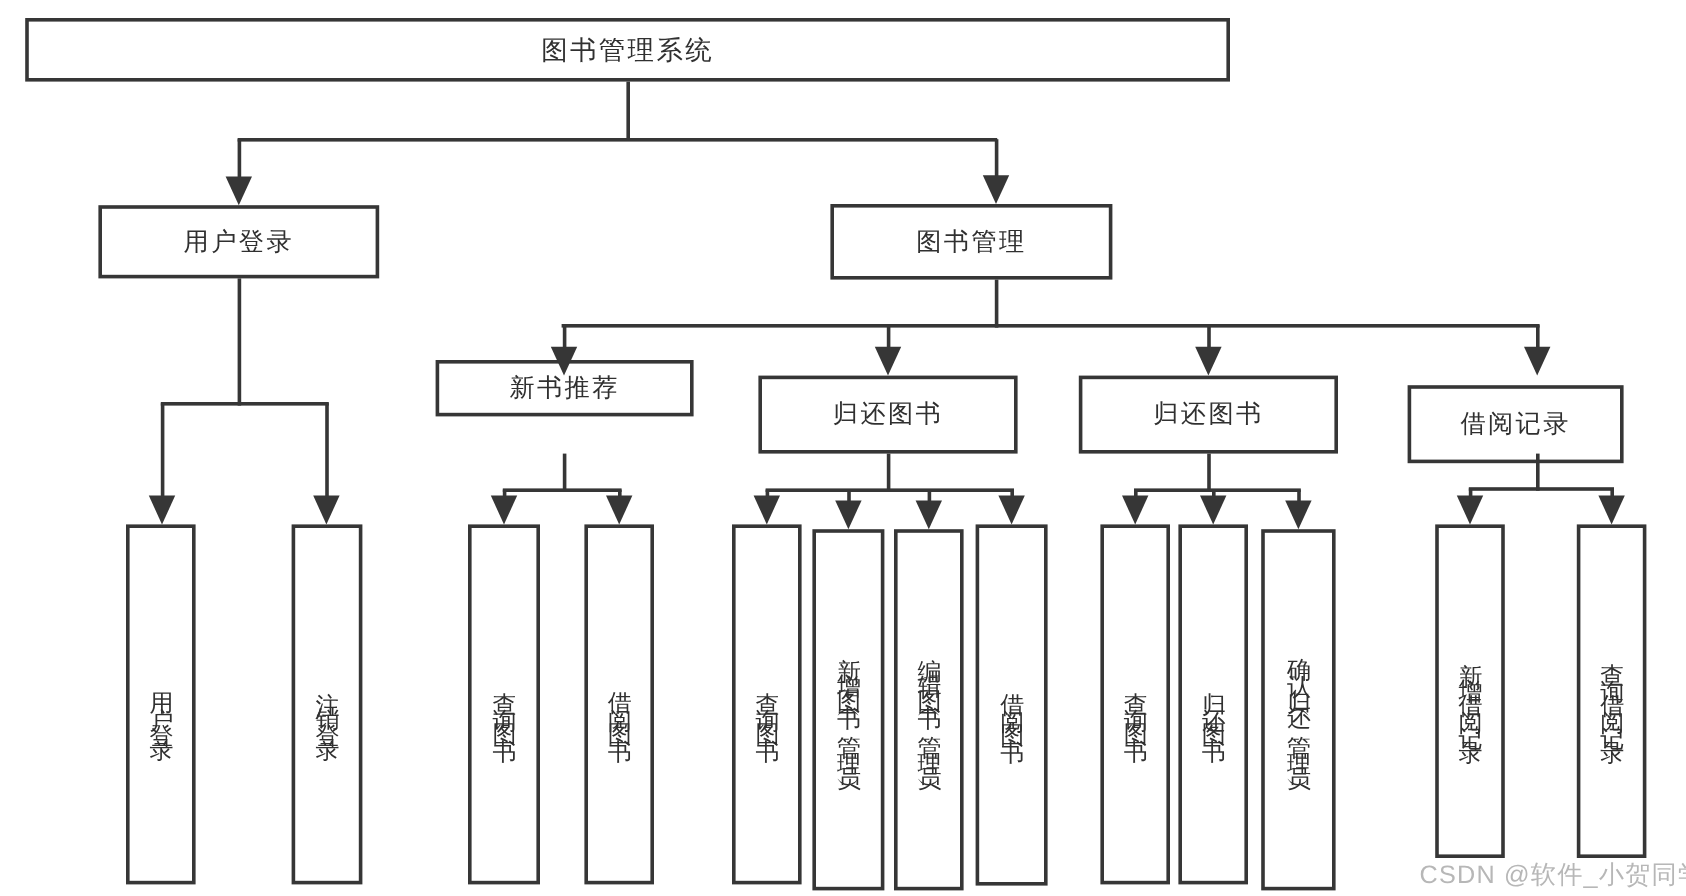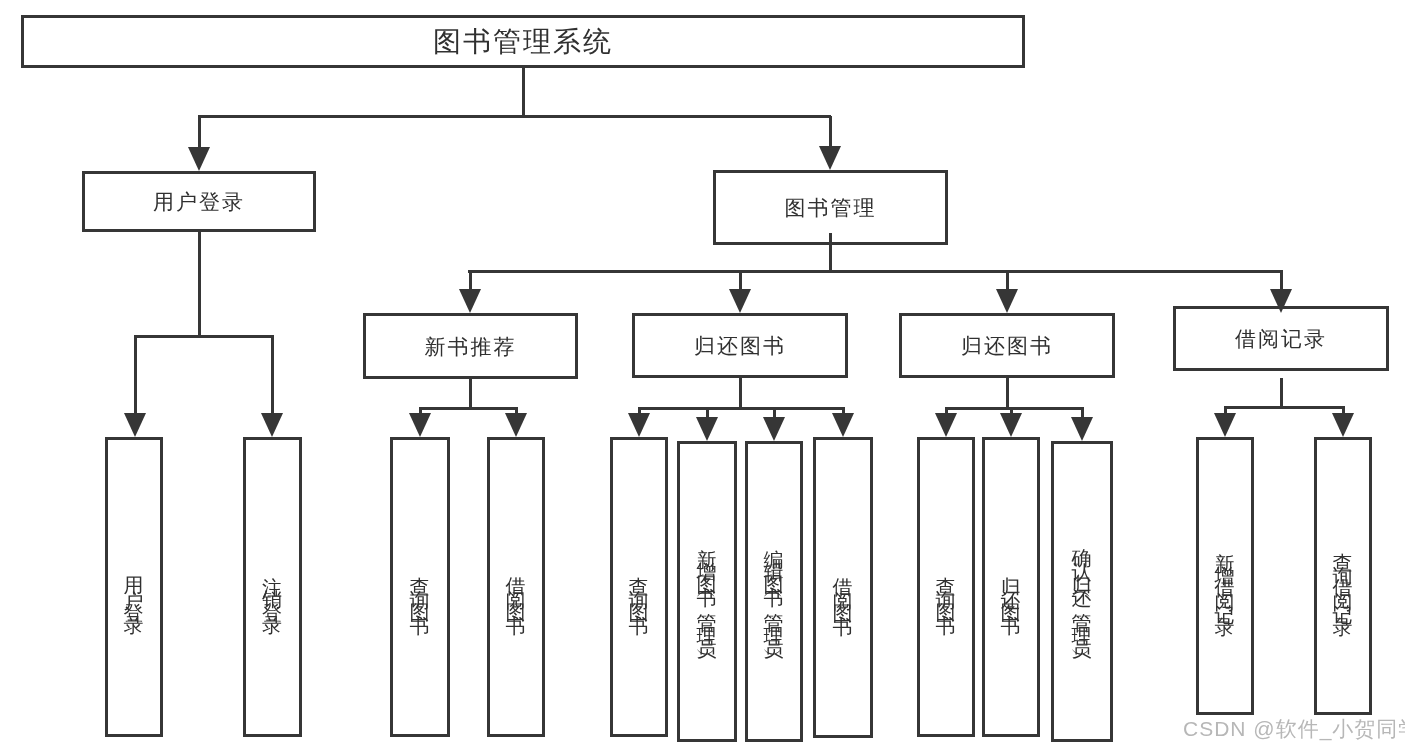--- a/index.html
+++ b/index.html
@@ -27,21 +27,21 @@
     letter-spacing: 2px;
     white-space: nowrap;
   }
   .node.vert .lbl {
     writing-mode: vertical-rl;
     text-orientation: mixed;
     font-size: 20px;
     letter-spacing: 13px;
     white-space: normal;
   }
-  .node.title .lbl { font-size: 28px; }
+  .node.title .lbl { font-size: 22px; }
   .cl {
     position: absolute;
     background: var(--line, #363636);
   }
   .arrow {
     position: absolute;
     width: 0; height: 0;
     border-left: 11px solid transparent;
     border-right: 11px solid transparent;
     border-top: 24px solid var(--line, #363636);
@@ -62,34 +62,34 @@
 
 <div id="stage" style="--bg: #ffffff; --line: #363636; --boxfill: #ffffff; --ink: #303030; --wm: #b7b7b7;">
 
   <div class="node title" style="left:21px;top:15px;width:1004px;height:53px">
     <span class="lbl">图书管理系统</span>
   </div>
 
   <div class="node" style="left:82px;top:171px;width:234px;height:61px">
     <span class="lbl">用户登录</span>
   </div>
-  <div class="node" style="left:713px;top:170px;width:235px;height:75px">
+  <div class="node" style="left:692px;top:170px;width:235px;height:63px">
     <span class="lbl">图书管理</span>
   </div>
 
-  <div class="node" style="left:363px;top:313px;width:215px;height:66px">
+  <div class="node" style="left:363px;top:300px;width:215px;height:47px">
     <span class="lbl">新书推荐</span>
   </div>
   <div class="node" style="left:632px;top:313px;width:216px;height:65px">
     <span class="lbl">归还图书</span>
   </div>
   <div class="node" style="left:899px;top:313px;width:216px;height:65px">
     <span class="lbl">归还图书</span>
   </div>
-  <div class="node" style="left:1173px;top:306px;width:216px;height:65px">
+  <div class="node" style="left:1173px;top:321px;width:180px;height:65px">
     <span class="lbl">借阅记录</span>
   </div>
 
   <div class="node vert" style="left:105px;top:437px;width:58px;height:300px">
     <span class="lbl">用户登录</span>
   </div>
   <div class="node vert" style="left:243px;top:437px;width:59px;height:300px">
     <span class="lbl">注销登录</span>
   </div>
 

